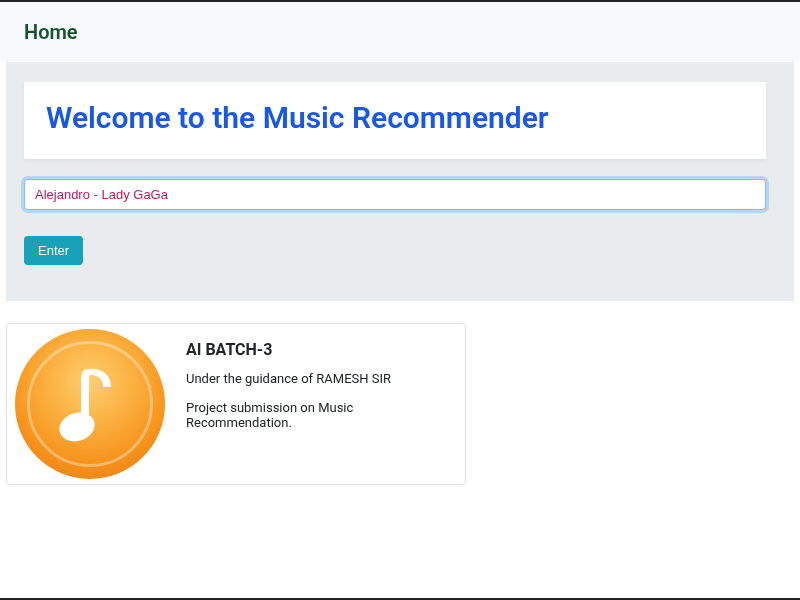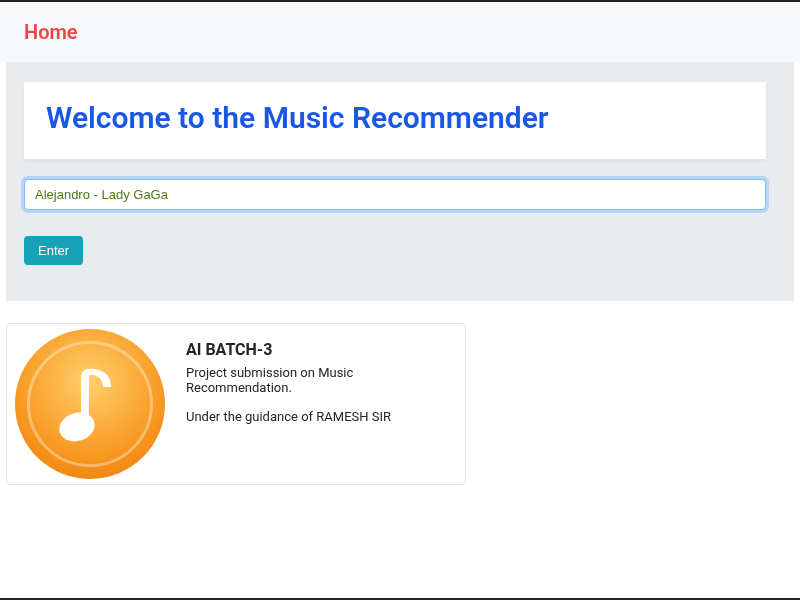--- a/index.html
+++ b/index.html
@@ -14,21 +14,21 @@
       height: 600px;
       overflow: hidden;
       border-top: 2px solid #222;
       border-bottom: 2px solid #222;
     }
     .nav {
       background: #f8f9fa;
       padding: 18px 24px;
     }
     .nav-home {
-      color: #ef4444;
+      color: #14532d;
       font-size: 20px;
       font-weight: 600;
       text-decoration: none;
       cursor: pointer;
     }
     .jumbo {
       background: #e9ecef;
       margin: 0 6px;
       padding: 20px 28px 36px 18px;
     }
@@ -52,21 +52,21 @@
     .song-input {
       width: 100%;
       padding: 7px 10px;
       font-size: 13px;
       border: 1px solid #ced4da;
       border-radius: 4px;
       outline: none;
       box-shadow: 0 0 0 3px rgba(128,189,255,0.5);
       border-color: #80bdff;
       background: #fff;
-      color: #4d7c0f;
+      color: #be185d;
     }
     .enter-btn {
       margin-top: 26px;
       background: #17a2b8;
       color: #fff;
       border: none;
       border-radius: 4px;
       padding: 7px 14px;
       font-size: 13px;
       cursor: pointer;
@@ -113,21 +113,21 @@
       position: relative;
       z-index: 2;
     }
     .info-body {
       padding: 16px 14px;
       flex: 1;
     }
     .info-title {
       font-weight: 700;
       font-size: 16px;
-      margin-bottom: 6px;
+      margin-bottom: 12px;
       color: #212529;
     }
     .info-line {
       font-size: 13px;
       color: #212529;
       margin-bottom: 14px;
     }
   </style>
 </head>
 <body>
@@ -149,16 +149,16 @@
   <div class="icon-wrap">
     <div class="music-circle">
       <svg class="note-svg" viewBox="0 0 70 90">
         <path d="M 26 62 L 26 18 Q 26 8 40 10 Q 56 13 56 28 L 48 28 Q 48 18 38 16 Q 34 15 34 20 L 34 62" fill="#ffffff"></path>
         <ellipse cx="22" cy="68" rx="18" ry="14" fill="#ffffff" transform="rotate(-18 22 68)"></ellipse>
       </svg>
     </div>
   </div>
   <div class="info-body">
     <div class="info-title">AI BATCH-3</div>
+    <div class="info-line">Under the guidance of RAMESH SIR</div>
     <div class="info-line">Project submission on Music Recommendation.</div>
-    <div class="info-line">Under the guidance of RAMESH SIR</div>
   </div>
 </div>
 
 </body></html>

